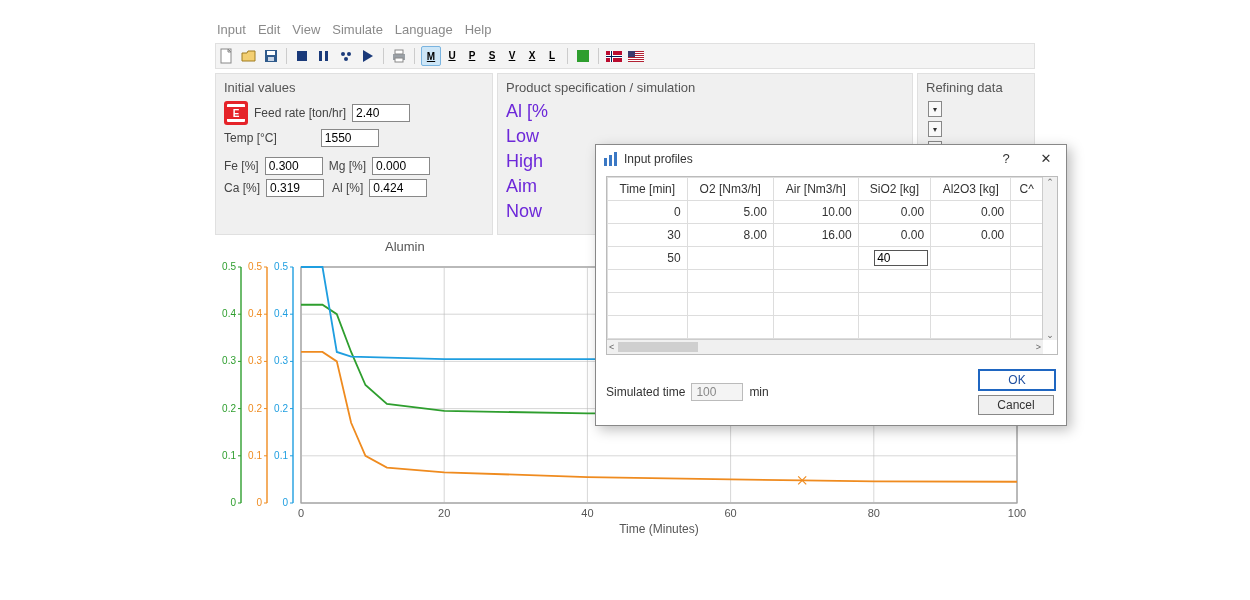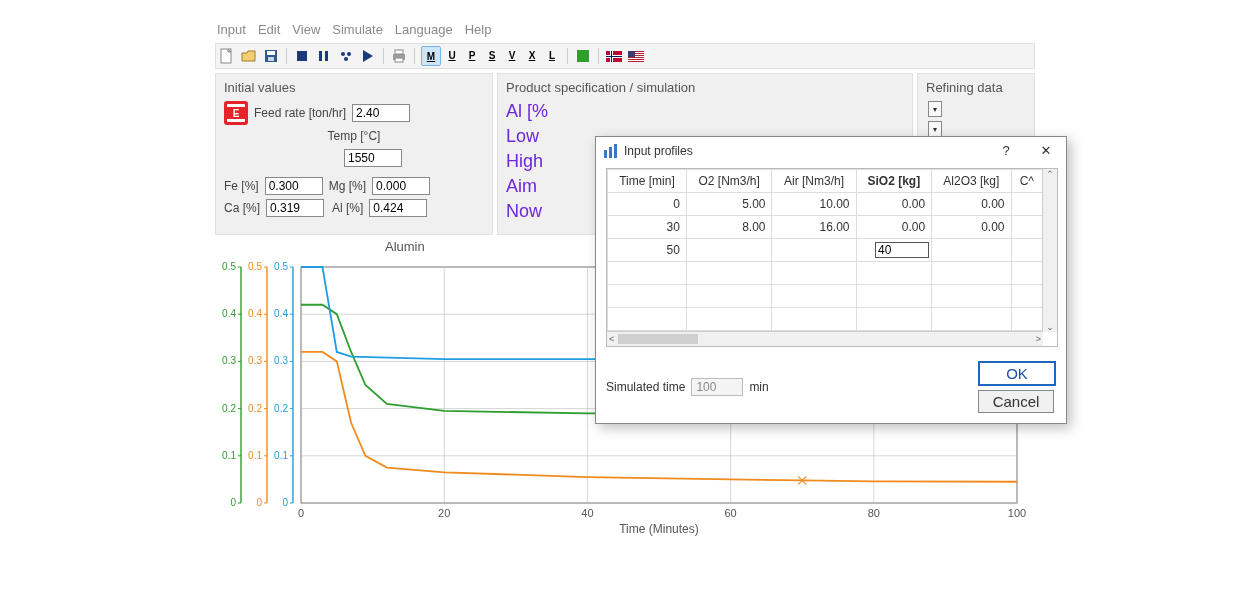--- a/index.html
+++ b/index.html
@@ -123,21 +123,21 @@
   #chart-svg{
     position:absolute;
     left:0; top:22px;
     width: 812px;
     height: 278px;
   }
   
   .dialog {
     position: absolute;
     left: 380px;
-    top: 116px;
+    top: 124px;
     width: 470px;
     background: #fff;
     border: 1px solid #888;
     box-shadow: 4px 4px 12px rgba(0,0,0,.25);
     z-index: 10;
   }
   .dlg-titlebar{
     display:flex; align-items:center; justify-content:space-between;
     padding: 6px 8px;
     font-size:12px;
@@ -164,21 +164,21 @@
     text-align:right;
     height:18px;
     white-space:nowrap;
   }
   .grid th{
     background:#fff;
     font-weight:normal;
     color:#333;
     text-align:center;
   }
-  .grid th.bold{ font-weight:bold;}
+  .grid th.bold{ font-weight:normal;}
   .grid .cell-input{
     width: 48px;
     border:1px solid #555;
     text-align:left;
     font-family:inherit;
     font-size:12px;
     padding:0 2px;
   }
   .grid .vscroll{
     position:absolute; right:0; top:0; bottom:14px; width:14px; background:#f0f0f0;
@@ -207,21 +207,21 @@
   .simtime .ro{
     width:42px; border:1px solid #bbb; background:#f4f4f4; color:#888;
     text-align:left; padding:1px 4px; font-size:12px;
   }
   .btncol{ display:flex; flex-direction:column; gap:4px;}
   .winbtn{
     width:74px;
     border:1px solid #888;
     background:#f0f0f0;
     padding:2px 0;
-    font-size:15px;
+    font-size:12px;
     cursor:pointer;
     text-align:center;
     margin-left:17px;
   }
   .winbtn.primary{
     border:2px solid #1f66c1;
     color:#1f4fa0;
     background:#fff;
   }
 </style>
@@ -332,21 +332,21 @@
   <div class="panels">
     <div class="panel initial">
       <div class="head">Initial values</div>
       <div class="row">
         <div class="logo">
             <span>E</span>
           </div>
         <span class="lbl">Feed rate [ton/hr]</span>
         <input class="val-input" value="2.40" style="">
       </div>
-      <div class="row" style="flex-direction:column;">
+      <div class="row" style="">
         <span class="lbl">Temp [°C]</span>
         <input class="val-input" style="margin-left: 38px;" value="1550">
       </div>
       <div style="height:6px;"></div>
       <div class="row">
         <span class="lbl">Fe [%]</span>
         <input class="val-input" value="0.300" style="">
         <span class="lbl">Mg [%]</span>
         <input class="val-input" value="0.000" style="">
       </div>

